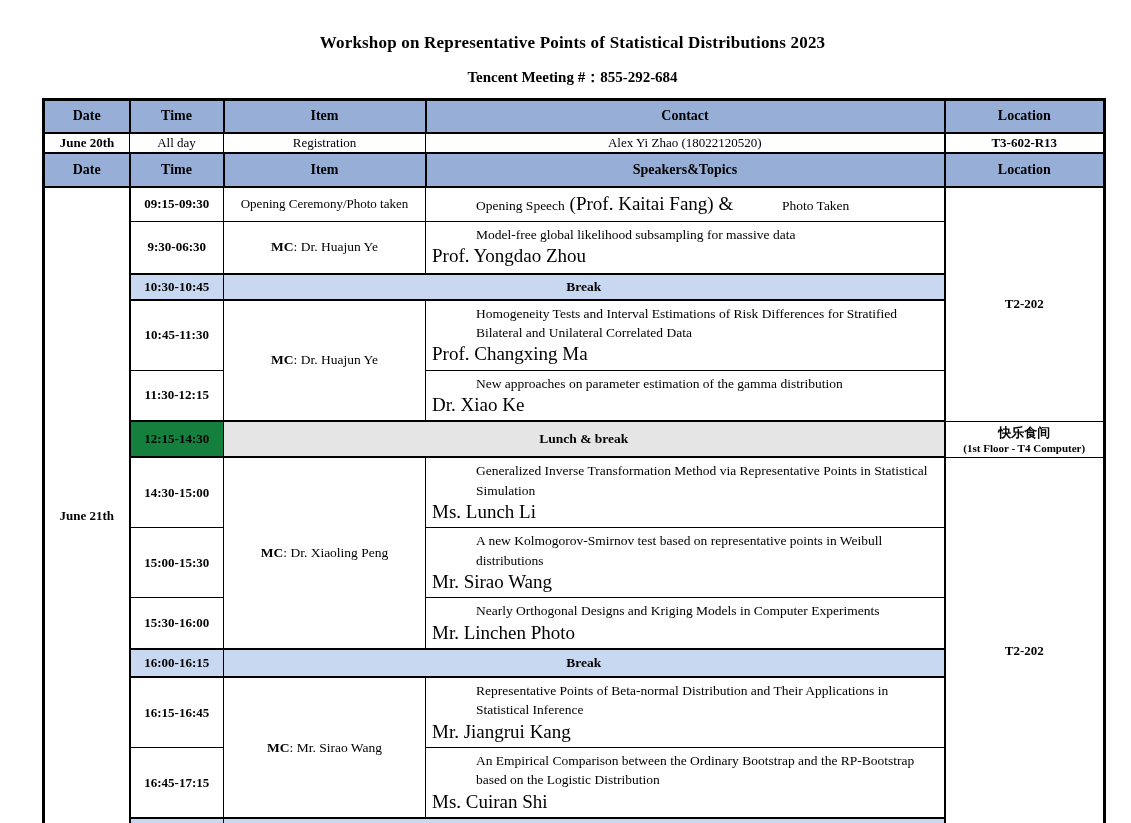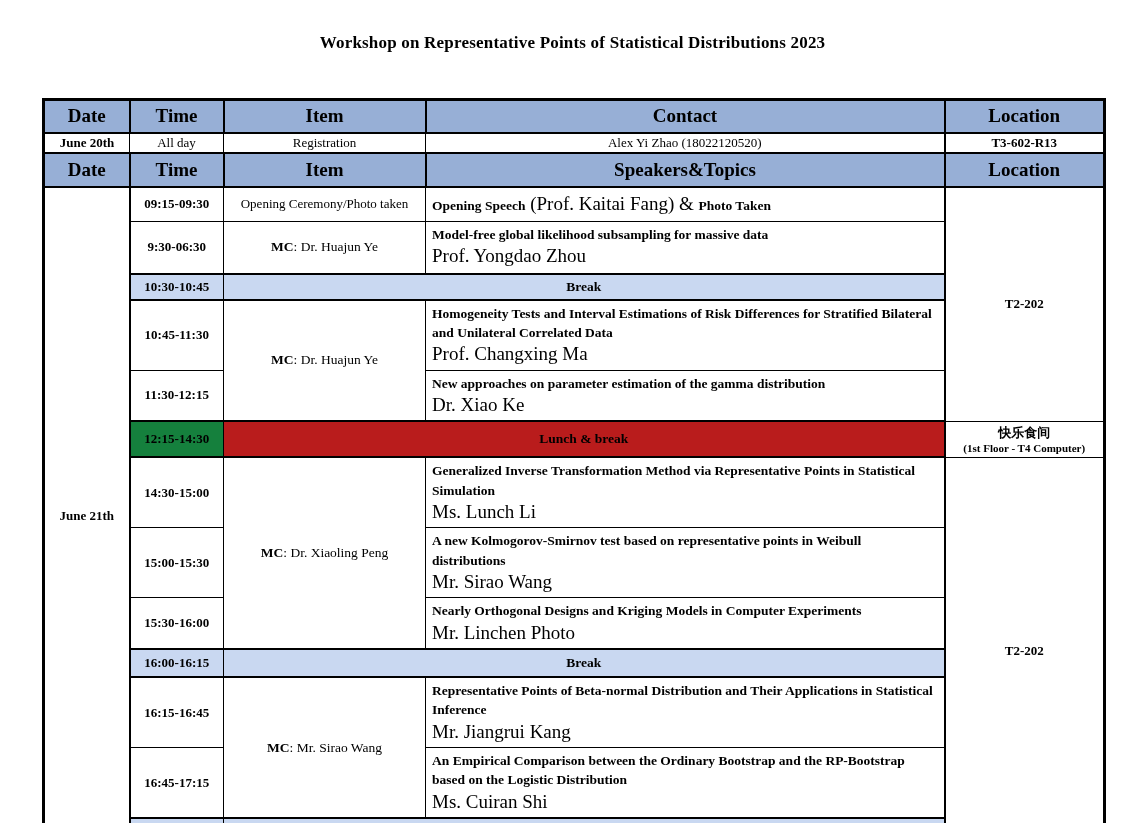--- a/index.html
+++ b/index.html
@@ -24,47 +24,48 @@
   td, th {
     border: 1px solid #000;
     padding: 1px 4px;
     text-align: center;
     vertical-align: middle;
     overflow: hidden;
   }
   th {
     border-width: 2px;
     background: #97AFD6;
-    font-size: 19px;
+    font-size: 14px;
     font-weight: bold;
   }
   .mid-blue { background: #97AFD6; }
   .band { background: #C9D8F1; border-top-width: 2px; border-bottom-width: 2px; }
   .band-label { font-weight: bold; font-size: 13.5px; }
   .time-cell { font-weight: bold; font-size: 13px; }
   .plain { font-weight: normal; }
   .date-cell { font-weight: bold; }
   .j21-date { border-right-width: 2px; }
   .loc-cell { font-weight: bold; border-left-width: 2px; }
   .loc-sub { font-size: 11px; font-weight: bold; }
   .topic {
     text-align: left; padding: 3px 7px 3px 6px;
   }
-  .t-title { font-weight: bold; font-size: 13.5px; line-height: 1.42; }
+  .t-title { font-weight: normal; font-size: 13.5px; line-height: 1.42; margin-left: 44px; }
   .t-speaker { font-weight: normal; font-size: 19px; line-height: 1.3; }
   .mc-cell { font-size: 13.5px; }
   .mc-bold { font-weight: bold; }
 </style>
 </head>
 <body>
 
 <div class="sheet">
 
   <div class="heading">
     <div class="doc-title">Workshop on Representative Points of Statistical Distributions 2023</div>
+    <div class="doc-subtitle">Tencent Meeting #：855-292-684</div>
   </div>
 
   <table class="schedule">
     <colgroup>
       <col style="width:86px">
         <col style="width:94px">
         <col style="width:202px">
         <col style="width:519px">
         <col style="width:160px">
     </colgroup>
@@ -130,21 +131,21 @@
     <tr style="height:47px">
       <td class="time-cell">11:30-12:15</td>
       <td class="topic">
         <div class="t-title">New approaches on parameter estimation of the gamma distribution</div>
         <div class="t-speaker">Dr. Xiao Ke</div>
       </td>
     </tr>
 
     <tr style="height:36px">
       <td class="time-cell mid-blue band" style="background:#15803d">12:15-14:30</td>
-      <td class="band band-label" style="background:#b91c1c" colspan="2">Lunch &amp; break</td>
+      <td class="band band-label" style="background:#e5e5e5" colspan="2">Lunch &amp; break</td>
       <td class="loc-cell">
         <div>快乐食间</div>
         <div class="loc-sub">(1st Floor - T4 Computer)</div>
       </td>
     </tr>
 
     <tr style="height:65px">
       <td class="time-cell">14:30-15:00</td>
       <td class="mc-cell" rowspan="3"><span class="mc-bold">MC</span><span>: Dr. Xiaoling Peng</span></td>
       <td class="topic">

